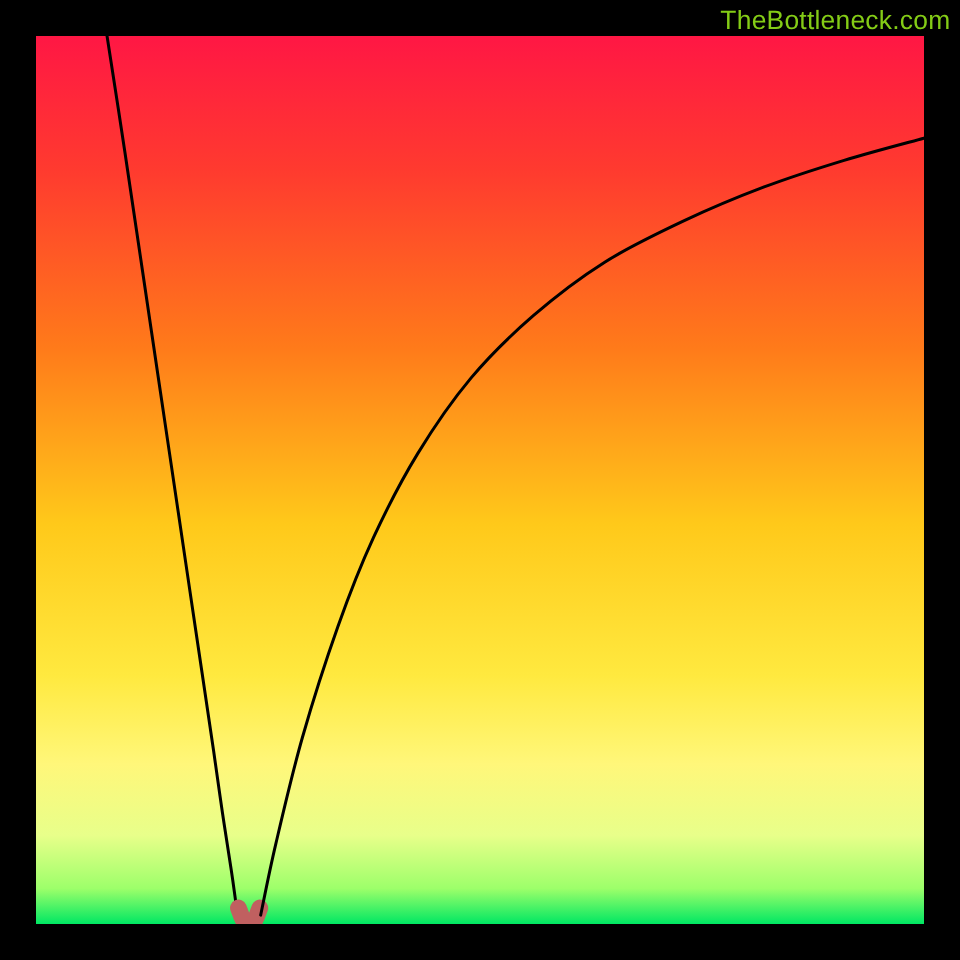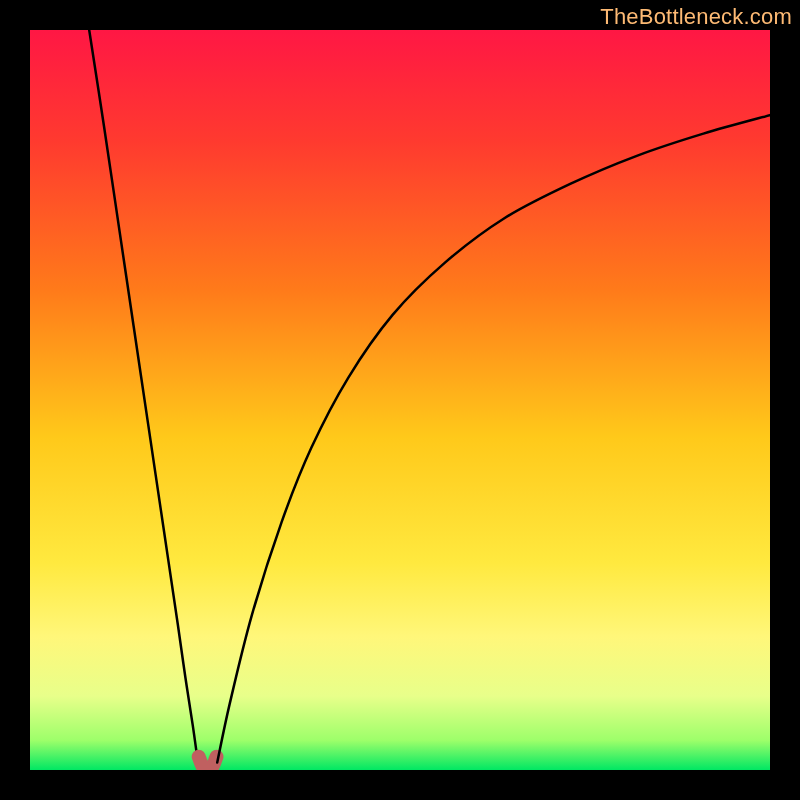--- a/index.html
+++ b/index.html
@@ -23,21 +23,21 @@
     top: 30px;
     left: 30px;
     width: 740px;
     height: 740px;
     overflow: hidden;
   }
   .watermark {
     position: absolute;
     top: 4px;
     right: 8px;
-    color: #fdba74;
+    color: #84cc16;
     font-size: 22px;
     font-weight: 500;
     letter-spacing: 0.2px;
   }
   svg { display: block; }
 </style>
 </head>
 <body>
 
 <div class="frame">

